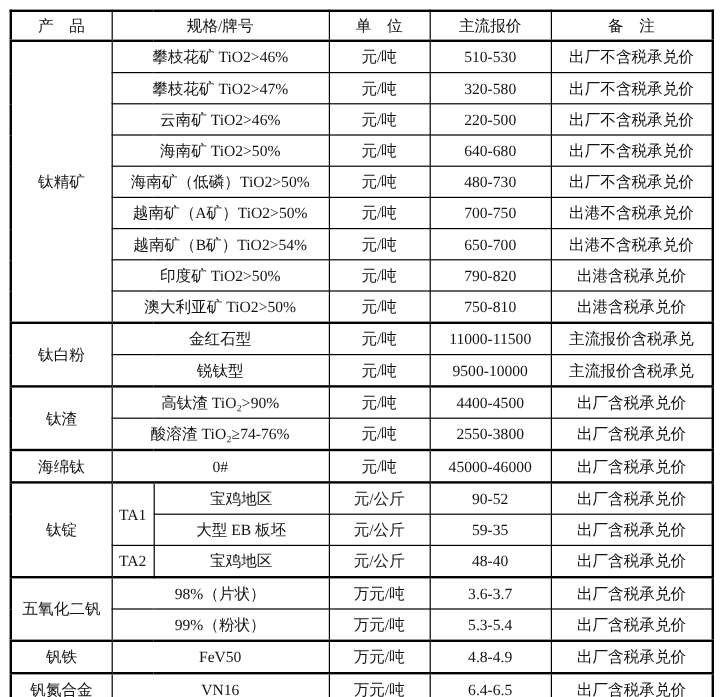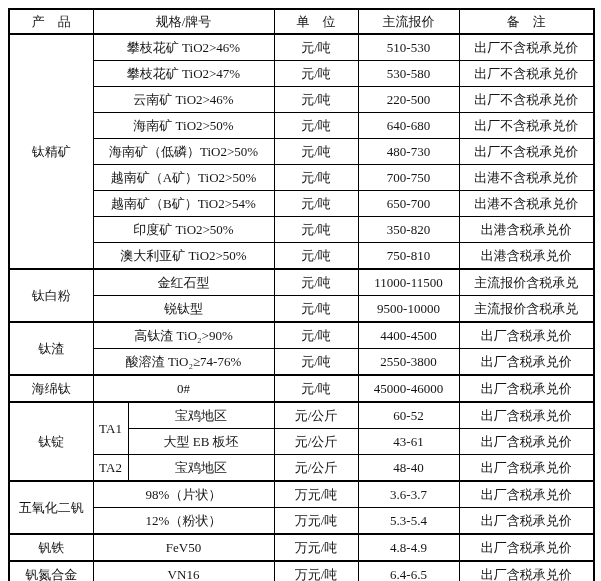--- a/index.html
+++ b/index.html
@@ -85,21 +85,21 @@
       <tr class="group-start">
         <td rowspan="9">钛精矿</td>
         <td colspan="2">攀枝花矿 TiO2&gt;46%</td>
         <td>元/吨</td>
         <td>510-530</td>
         <td>出厂不含税承兑价</td>
       </tr>
       <tr>
         <td colspan="2">攀枝花矿 TiO2&gt;47%</td>
         <td>元/吨</td>
-        <td>530-580</td>
+        <td>320-580</td>
         <td>出厂不含税承兑价</td>
       </tr>
       <tr>
         <td colspan="2">云南矿 TiO2&gt;46%</td>
         <td>元/吨</td>
         <td>220-500</td>
         <td>出厂不含税承兑价</td>
       </tr>
       <tr>
         <td colspan="2">海南矿 TiO2&gt;50%</td>
@@ -121,21 +121,21 @@
       </tr>
       <tr>
         <td colspan="2">越南矿（B矿）TiO2&gt;54%</td>
         <td>元/吨</td>
         <td>650-700</td>
         <td>出港不含税承兑价</td>
       </tr>
       <tr>
         <td colspan="2">印度矿 TiO2&gt;50%</td>
         <td>元/吨</td>
-        <td>350-820</td>
+        <td>790-820</td>
         <td>出港含税承兑价</td>
       </tr>
       <tr>
         <td colspan="2">澳大利亚矿 TiO2&gt;50%</td>
         <td>元/吨</td>
         <td>750-810</td>
         <td>出港含税承兑价</td>
       </tr>
       <tr class="group-start">
         <td rowspan="2">钛白粉</td>
@@ -168,45 +168,45 @@
         <td colspan="2">0#</td>
         <td>元/吨</td>
         <td>45000-46000</td>
         <td>出厂含税承兑价</td>
       </tr>
       <tr class="group-start">
         <td rowspan="3">钛锭</td>
         <td rowspan="2">TA1</td>
         <td>宝鸡地区</td>
         <td>元/公斤</td>
-        <td>60-52</td>
+        <td>90-52</td>
         <td>出厂含税承兑价</td>
       </tr>
       <tr>
         <td>大型 EB 板坯</td>
         <td>元/公斤</td>
-        <td>43-61</td>
+        <td>59-35</td>
         <td>出厂含税承兑价</td>
       </tr>
       <tr>
         <td>TA2</td>
         <td>宝鸡地区</td>
         <td>元/公斤</td>
         <td>48-40</td>
         <td>出厂含税承兑价</td>
       </tr>
       <tr class="group-start">
         <td rowspan="2">五氧化二钒</td>
         <td colspan="2">98%（片状）</td>
         <td>万元/吨</td>
         <td>3.6-3.7</td>
         <td>出厂含税承兑价</td>
       </tr>
       <tr>
-        <td colspan="2">12%（粉状）</td>
+        <td colspan="2">99%（粉状）</td>
         <td>万元/吨</td>
         <td>5.3-5.4</td>
         <td>出厂含税承兑价</td>
       </tr>
       <tr class="group-start">
         <td>钒铁</td>
         <td colspan="2">FeV50</td>
         <td>万元/吨</td>
         <td>4.8-4.9</td>
         <td>出厂含税承兑价</td>

